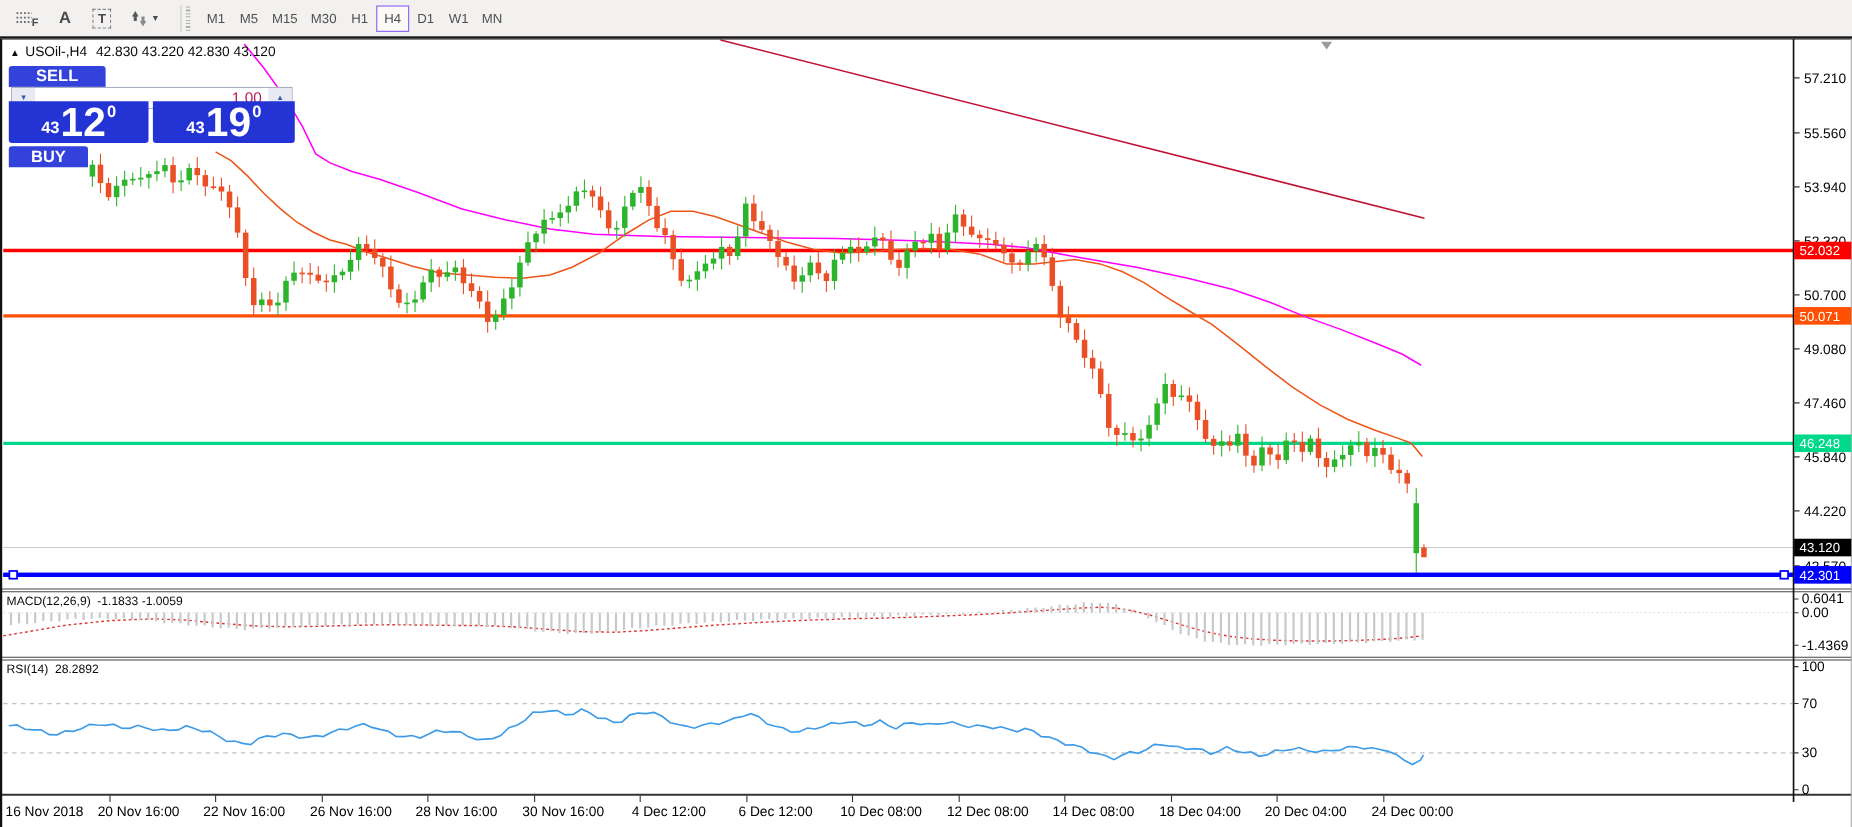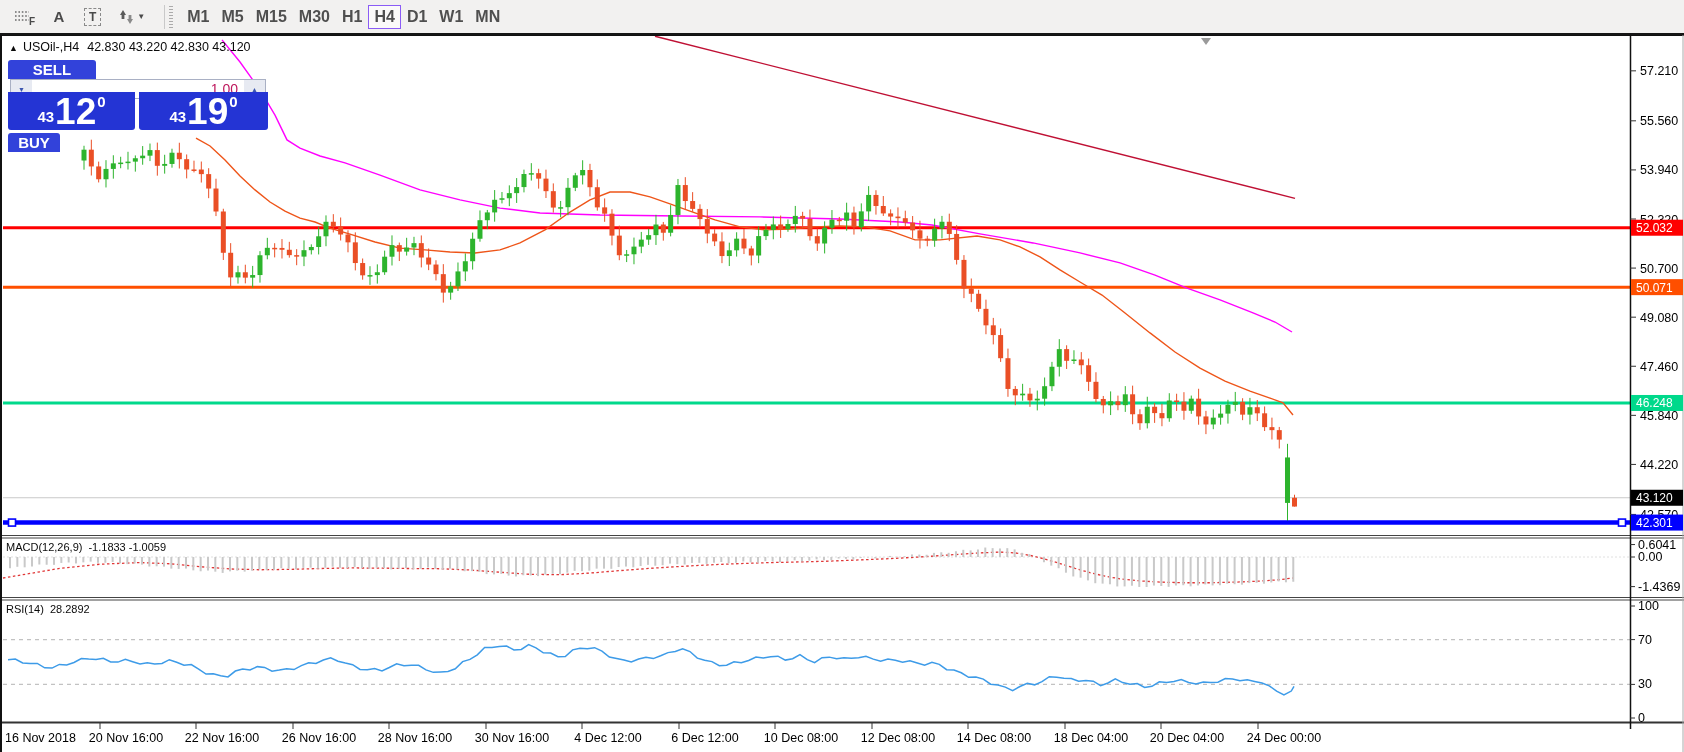--- a/index.html
+++ b/index.html
@@ -17,35 +17,35 @@
   .gridf-lines{position:absolute;left:0;top:1px;}
   .gridf-letter{position:absolute;right:-1px;bottom:-2px;font-size:10px;font-weight:bold;color:#4a4a4a;}
   .toolA{font-size:15px;font-weight:bold;color:#4a4a4a;}
   .toolT{font-size:12px;font-weight:bold;color:#4a4a4a;border:1px dashed #8a8a8a;padding:1px 4px;}
   .caret{font-size:8px;color:#4a4a4a;margin-left:3px;}
   .tb-sep{width:1px;height:24px;background:#c9c9c9;margin:0 4px 0 10px;}
   .tb-handle{width:4px;height:22px;margin-right:8px;
      background-image:repeating-linear-gradient(#9a9a9a 0 1px,transparent 1px 3px);
      background-size:1px 100%;background-repeat:repeat-x;opacity:.8;}
   .tf{background:transparent;border:1px solid transparent;height:24px;min-width:30px;padding:0 5px;
-      font-family:"Liberation Sans",sans-serif;font-size:16px;font-weight:bold;color:#4f4f4f;cursor:pointer;}
+      font-family:"Liberation Sans",sans-serif;font-size:12px;font-weight:normal;color:#4f4f4f;cursor:pointer;}
   .tf.active{background:#fbfaf9;border:1px solid #8b5cf6;}
 
   
   .chart-title{position:absolute;left:9px;top:40px;z-index:5;font-size:12.5px;color:#0a0a0a;text-align:center;}
   .chart-title .tri{font-size:9px;margin-right:5px;}
   .chart-title .sym{margin-right:8px;}
 
   
   .trade-panel{position:absolute;left:8px;top:60px;width:260px;z-index:6;}
   .row1{display:flex;height:30px;flex-direction:column;}
   .sell,.buy{border:none;color:#fff;font-family:"Liberation Sans",sans-serif;font-size:15px;
       font-weight:bold;background:#3242da;cursor:pointer;border-radius:3px 3px 0 0;}
   .sell{width:88px;}
-  .buy{width:52px;margin-top:34px;}
+  .buy{width:72px;margin-top:34px;}
   .spin{flex:1;display:flex;background:#ffffff;border:1px solid #a9b0c4;box-sizing:border-box;margin:0 2px;}
   .spin-btn{width:21px;border:none;background:#e7eaf2;color:#3c56b0;font-size:7px;cursor:pointer;padding:0;}
   .vol{flex:1;border:none;outline:none;font-family:"Liberation Sans",sans-serif;font-size:14px;
        text-align:right;padding-right:6px;width:50px;color:#be185d;}
   .row2{display:flex;margin-top:2px;height:38px;}
   .px-box{background:#2434d4;color:#fff;display:flex;align-items:flex-end;justify-content:center;
           cursor:pointer;border-radius:0 0 3px 3px;padding-bottom:1px;}
   .px-box.left{width:127px;margin-right:4px;}
   .px-box.right{width:129px;}
   .px-sm{font-size:15px;font-weight:bold;margin-bottom:4px;}

